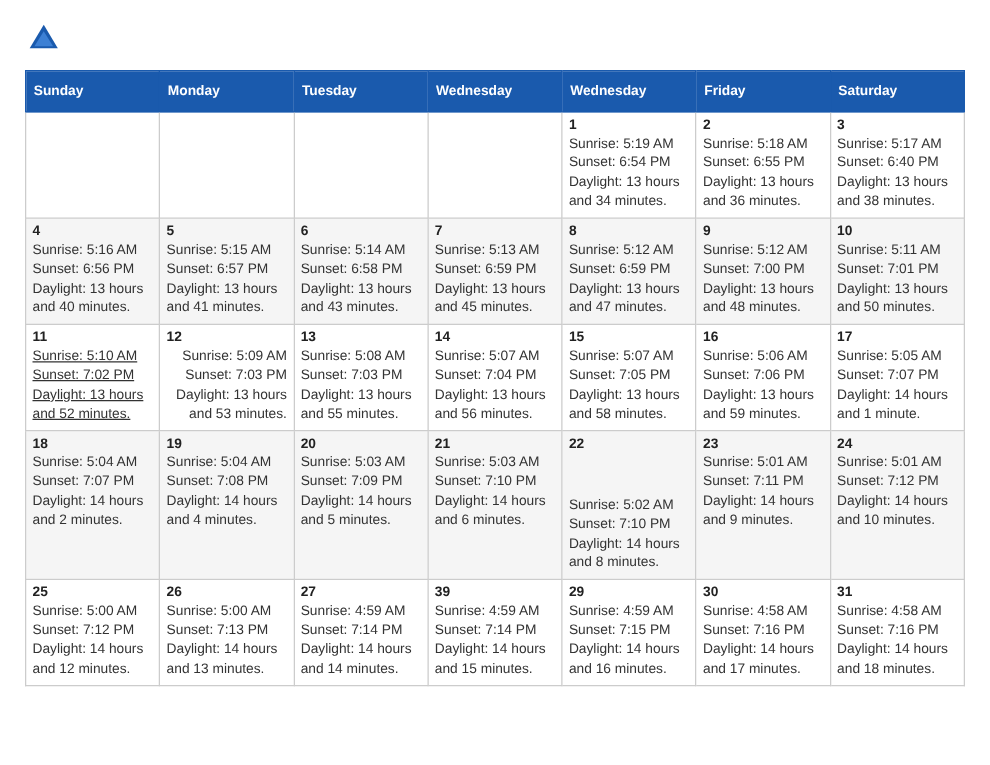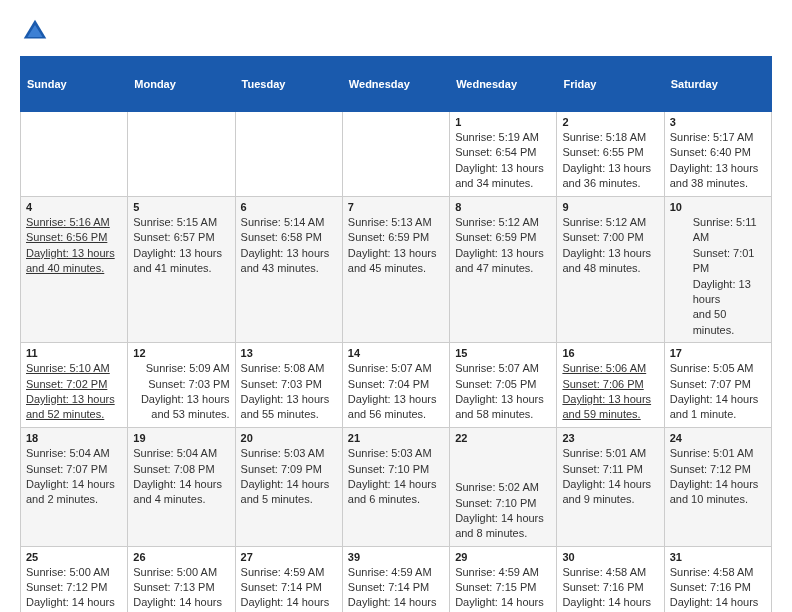--- a/index.html
+++ b/index.html
@@ -48,21 +48,21 @@
       width: 100%;
       border-collapse: collapse;
       table-layout: fixed;
     }
     .calendar th {
       background-color: #1a5aad;
       color: #fff;
       font-size: 11px;
       font-weight: bold;
       text-align: left;
-      padding: 21px 6px;
+      padding: 10px 6px;
       border: 1px solid #1a5aad;
     }
     .calendar td {
       border: 1px solid #ccc;
       vertical-align: top;
       padding: 4px 5px;
       font-size: 9.5px;
       color: #333;
       height: 85px;
       background: #fff;
@@ -141,21 +141,21 @@
             <div class="day-number">3</div>
             <div class="day-info" style="white-space: pre-line;">Sunrise: 5:17 AM
 Sunset: 6:40 PM
 Daylight: 13 hours
 and 38 minutes.</div>
           </td>
         </tr>
         <tr>
           <td>
             <div class="day-number">4</div>
-            <div class="day-info" style="white-space: pre-line; text-decoration: underline;">Sunrise: 5:16 AM
+            <div class="day-info" style="white-space: pre-line;">Sunrise: 5:16 AM
 Sunset: 6:56 PM
 Daylight: 13 hours
 and 40 minutes.</div>
           </td>
           <td>
             <div class="day-number">5</div>
             <div class="day-info" style="white-space: pre-line;">Sunrise: 5:15 AM
 Sunset: 6:57 PM
 Daylight: 13 hours
 and 41 minutes.</div>
@@ -183,21 +183,21 @@
           </td>
           <td>
             <div class="day-number">9</div>
             <div class="day-info" style="white-space: pre-line;">Sunrise: 5:12 AM
 Sunset: 7:00 PM
 Daylight: 13 hours
 and 48 minutes.</div>
           </td>
           <td>
             <div class="day-number">10</div>
-            <div class="day-info" style="white-space: pre-line; margin-left: 23px;">Sunrise: 5:11 AM
+            <div class="day-info" style="white-space: pre-line;">Sunrise: 5:11 AM
 Sunset: 7:01 PM
 Daylight: 13 hours
 and 50 minutes.</div>
           </td>
         </tr>
         <tr>
           <td>
             <div class="day-number">11</div>
             <div class="day-info" style="white-space: pre-line; text-decoration: underline;">Sunrise: 5:10 AM
 Sunset: 7:02 PM
@@ -227,21 +227,21 @@
           </td>
           <td>
             <div class="day-number">15</div>
             <div class="day-info" style="white-space: pre-line;">Sunrise: 5:07 AM
 Sunset: 7:05 PM
 Daylight: 13 hours
 and 58 minutes.</div>
           </td>
           <td>
             <div class="day-number">16</div>
-            <div class="day-info" style="white-space: pre-line; text-decoration: underline;">Sunrise: 5:06 AM
+            <div class="day-info" style="white-space: pre-line;">Sunrise: 5:06 AM
 Sunset: 7:06 PM
 Daylight: 13 hours
 and 59 minutes.</div>
           </td>
           <td>
             <div class="day-number">17</div>
             <div class="day-info" style="white-space: pre-line;">Sunrise: 5:05 AM
 Sunset: 7:07 PM
 Daylight: 14 hours
 and 1 minute.</div>

